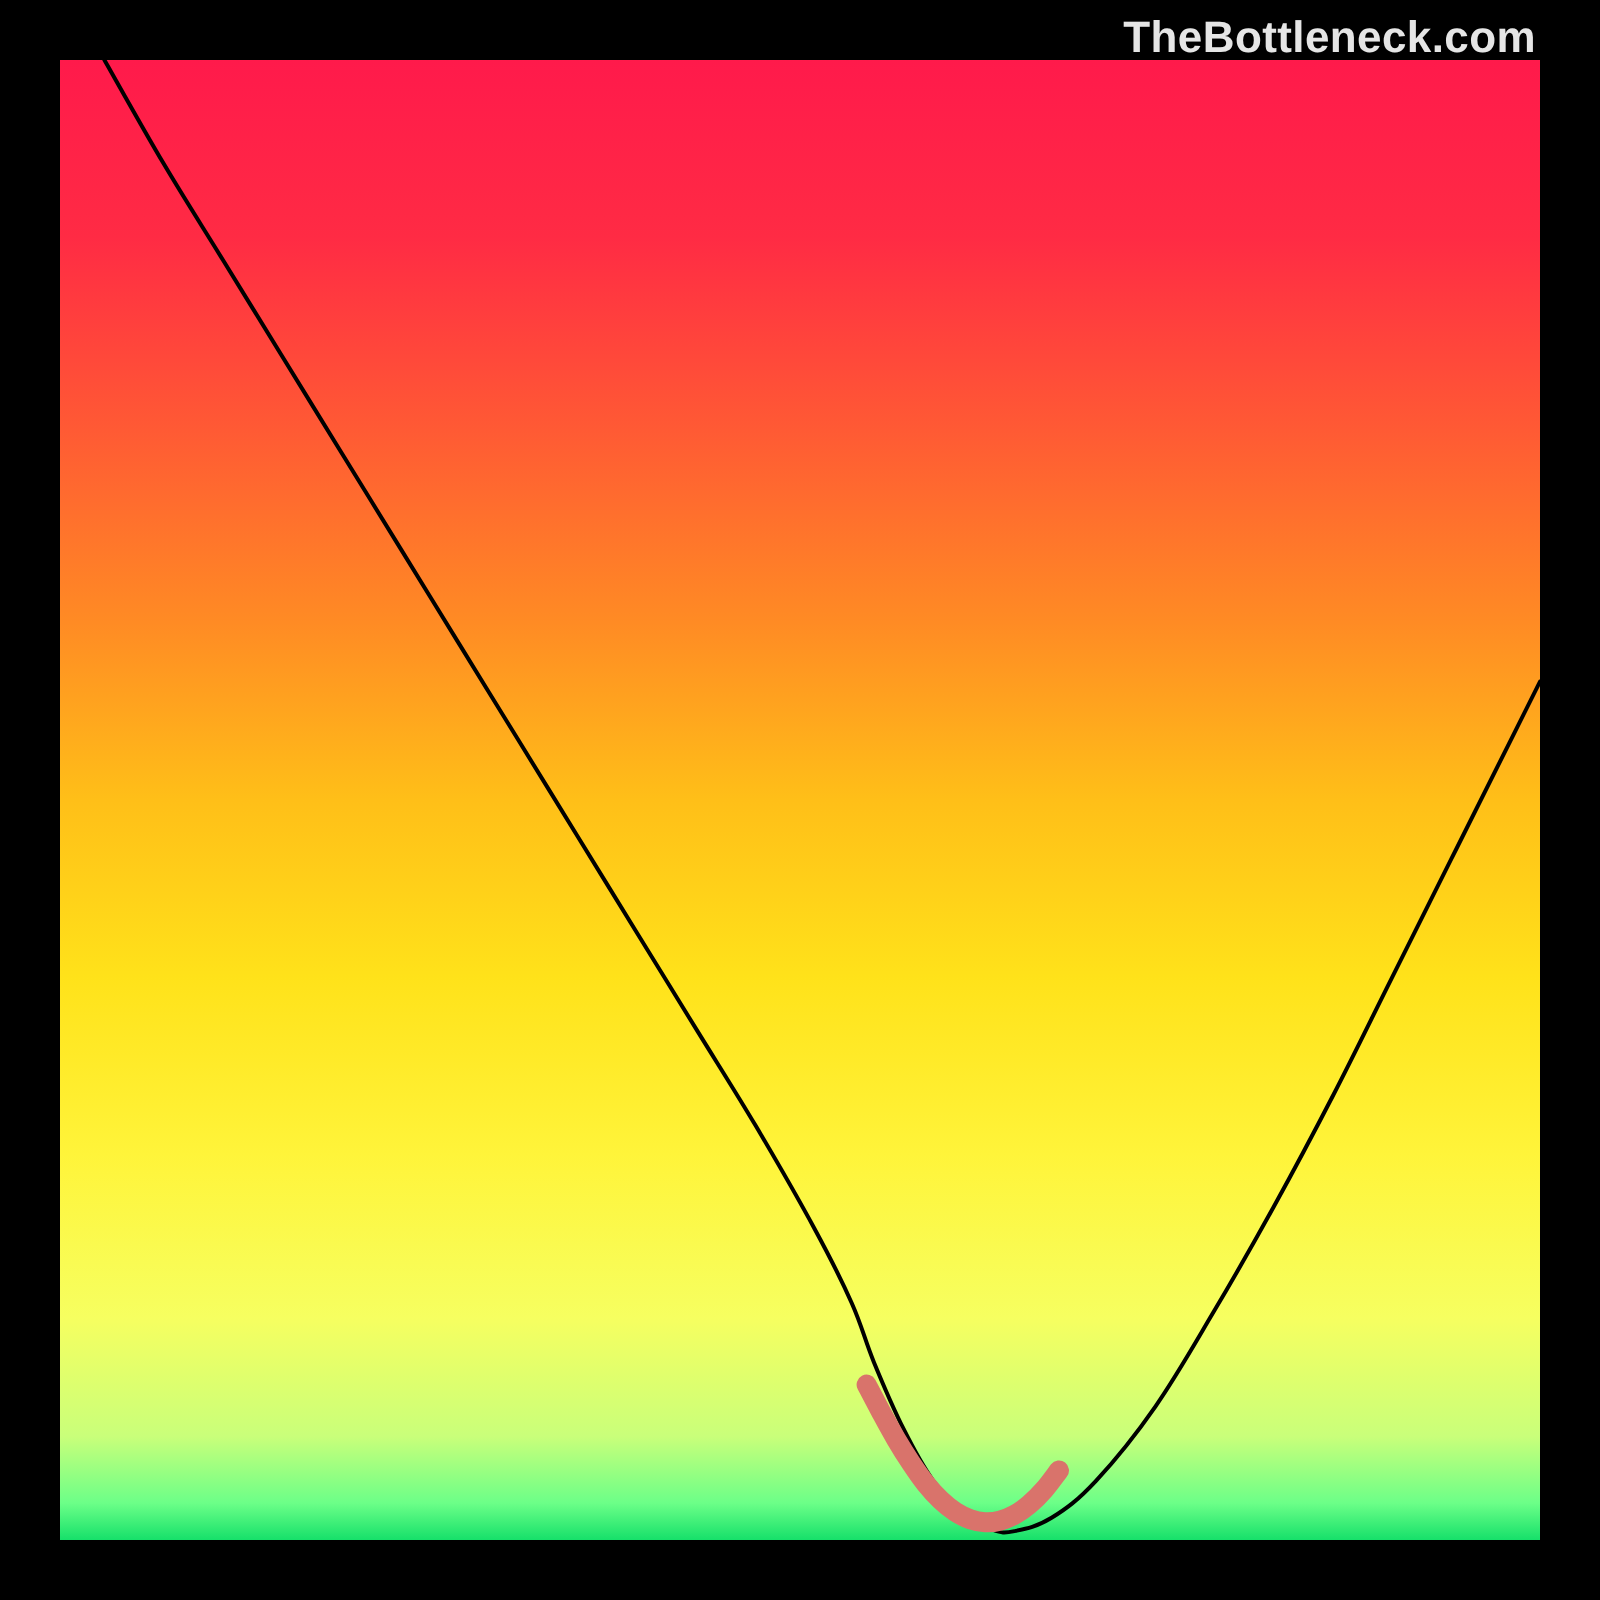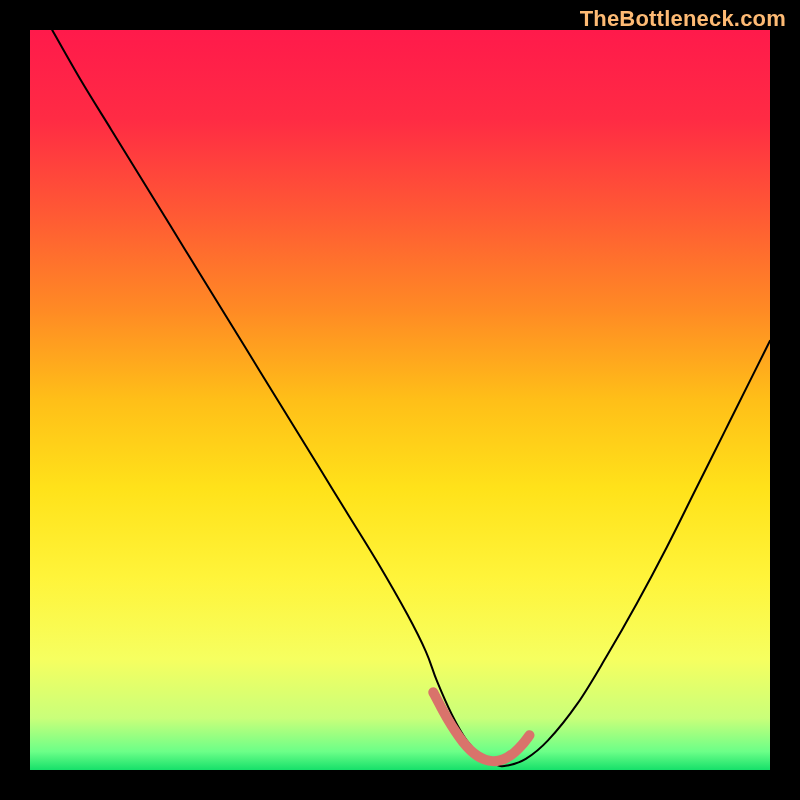--- a/index.html
+++ b/index.html
@@ -22,25 +22,25 @@
     position: absolute;
     left: 30px;
     top: 30px;
     width: 740px;
     height: 740px;
     overflow: hidden;
   }
   .watermark {
     position: absolute;
     top: 6px;
-    right: 14px;
+    right: 32px;
     font-family: Arial, Helvetica, sans-serif;
     font-size: 22px;
     font-weight: bold;
-    color: #fdba74;
+    color: #e5e5e5;
     letter-spacing: 0.2px;
   }
   svg {
     display: block;
   }
 </style>
 </head>
 <body>
 
 <div class="frame">

